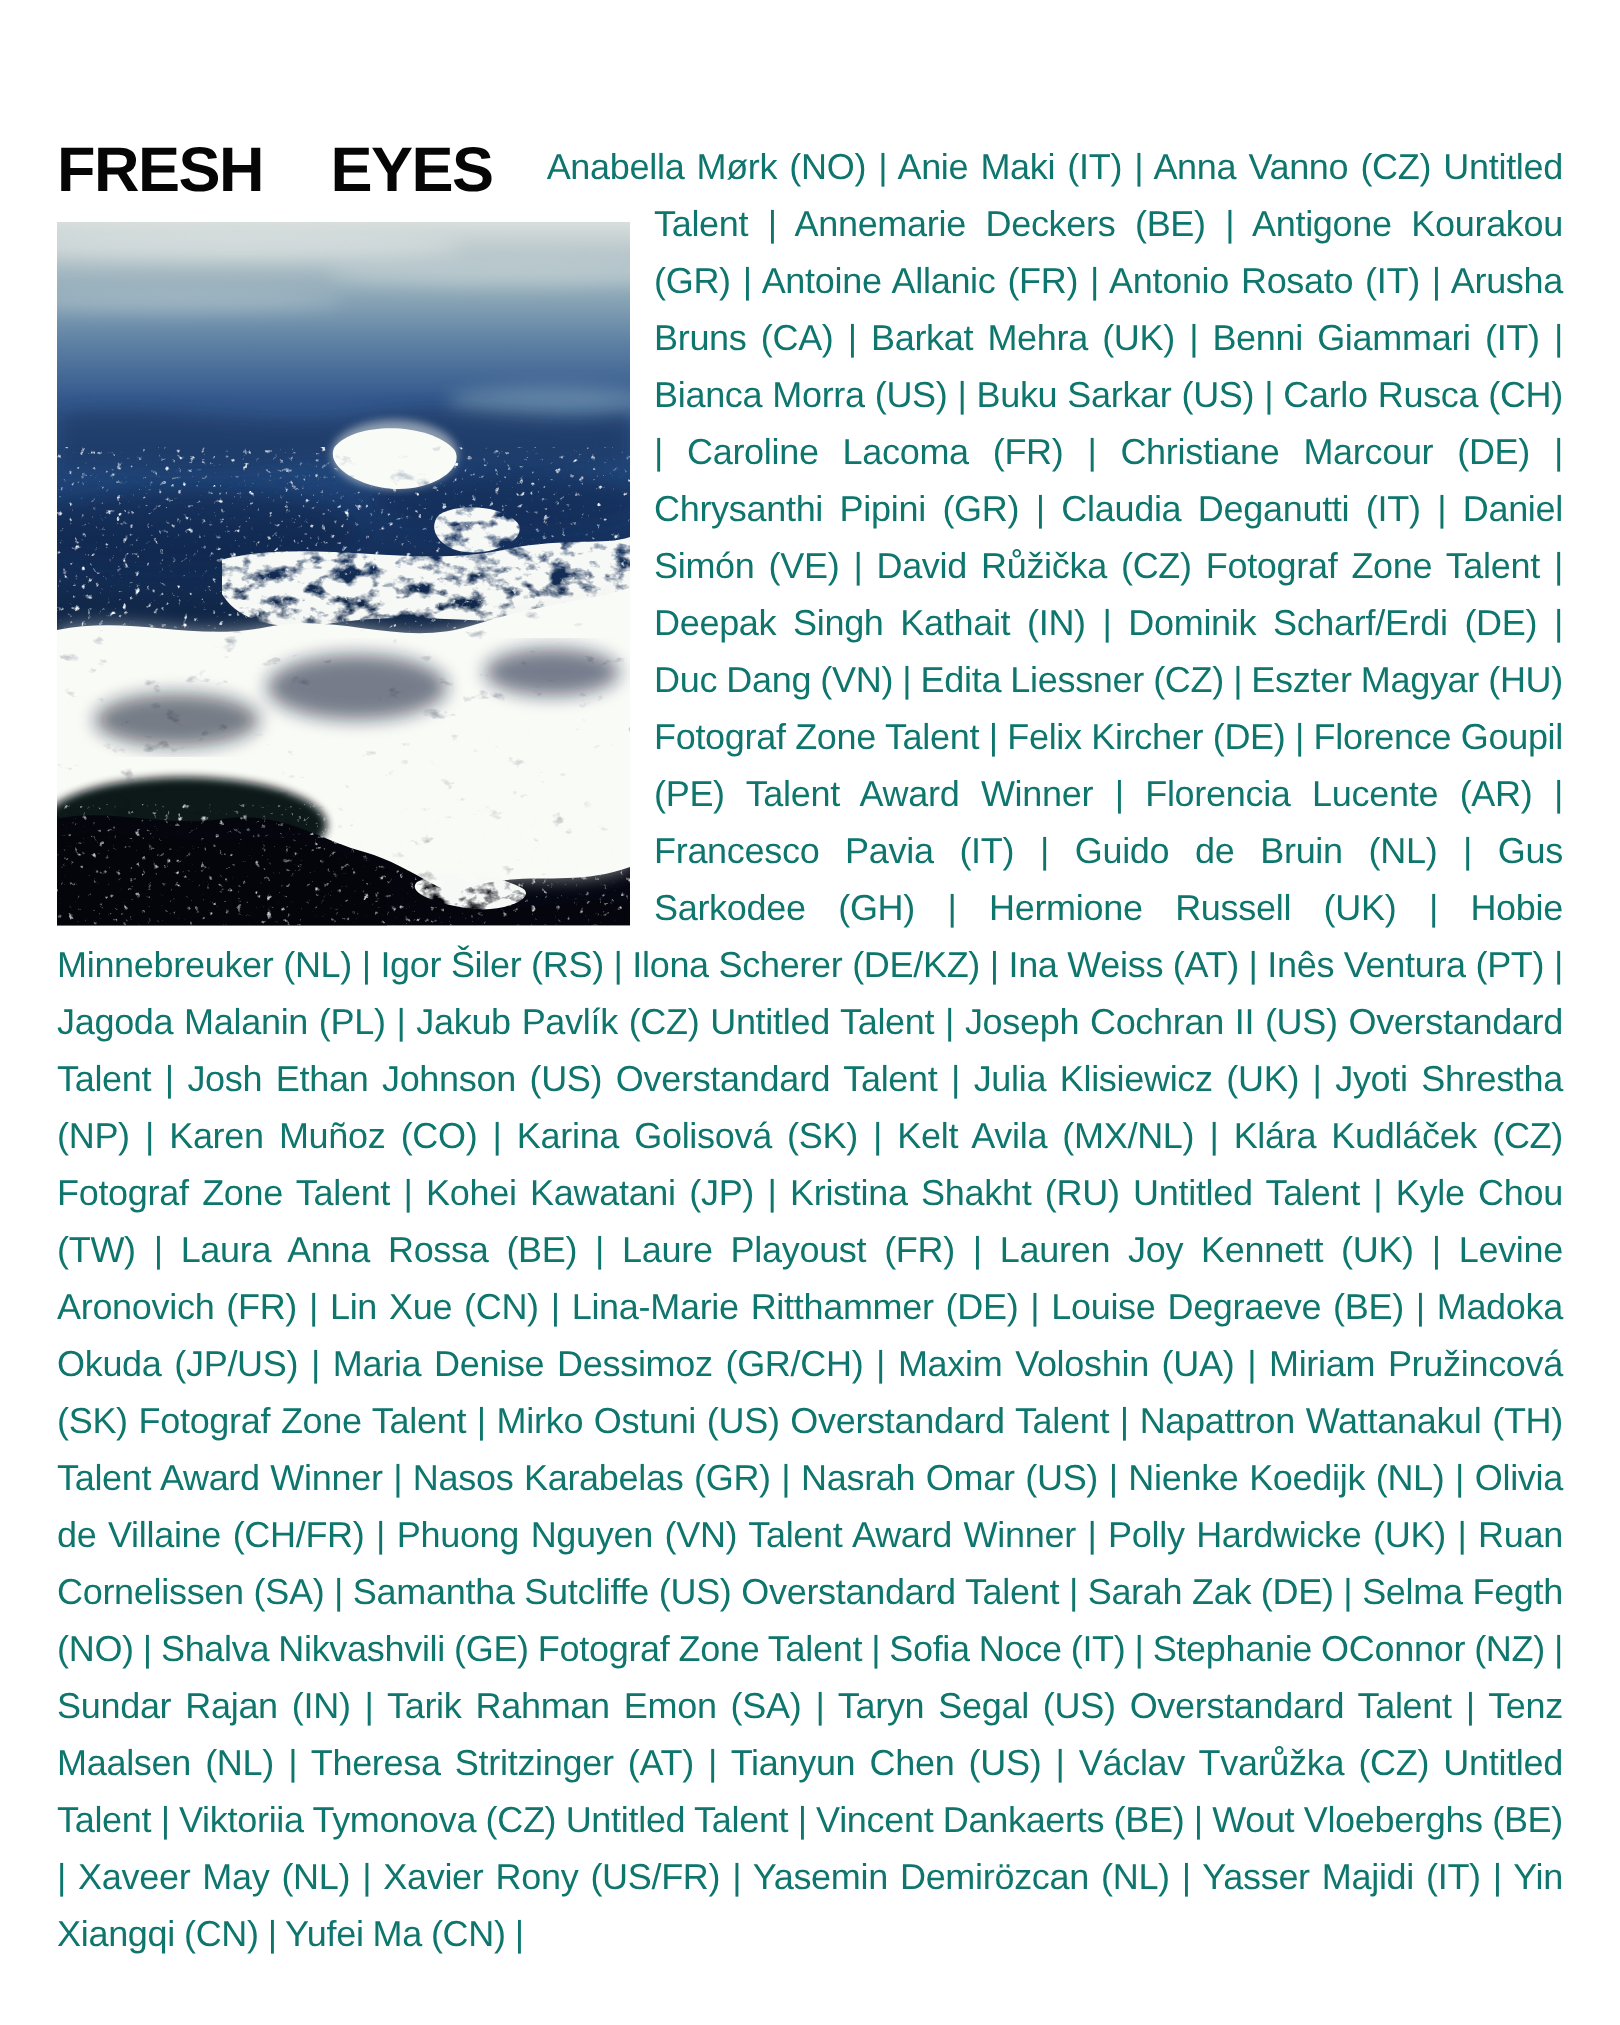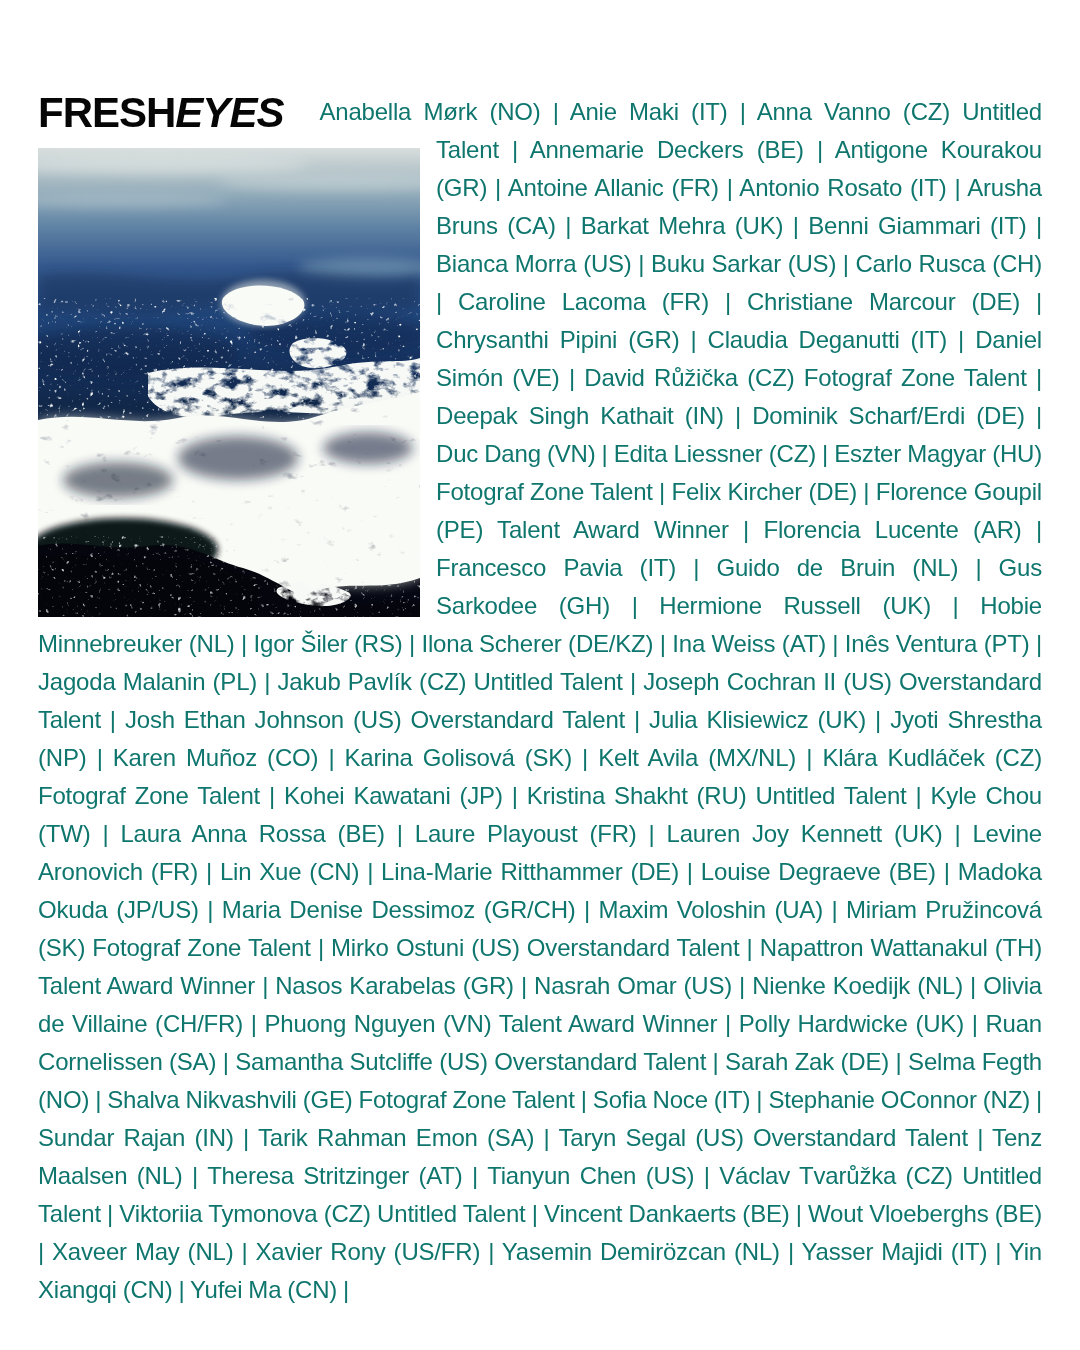--- a/index.html
+++ b/index.html
@@ -16,21 +16,21 @@
     float:left;
     margin:0 36px 0 0;
     height:55px;
     font-weight:800;
     font-size:42px;
     line-height:0.95;
     letter-spacing:-1px;
     color:#060606;
     white-space:nowrap;
   }
-  .logo-eyes{font-style:italic;}
+  .logo-eyes{padding-left:45px;}
   .photo-float{
     float:left;clear:left;
     width:382px;height:469px;
     margin:0 16px 1px 0;
     line-height:0;
   }
   .photo-float svg{display:block;width:382px;height:469px;}
   .credits{
     margin:0;
     font-size:24px;

